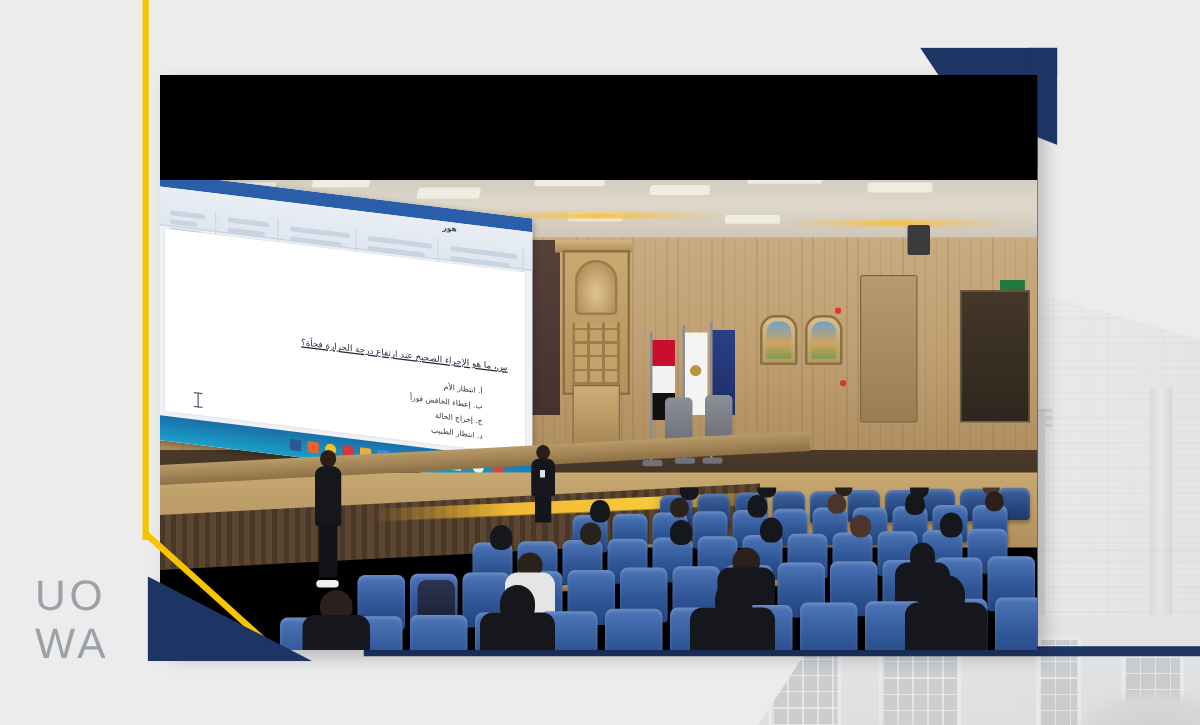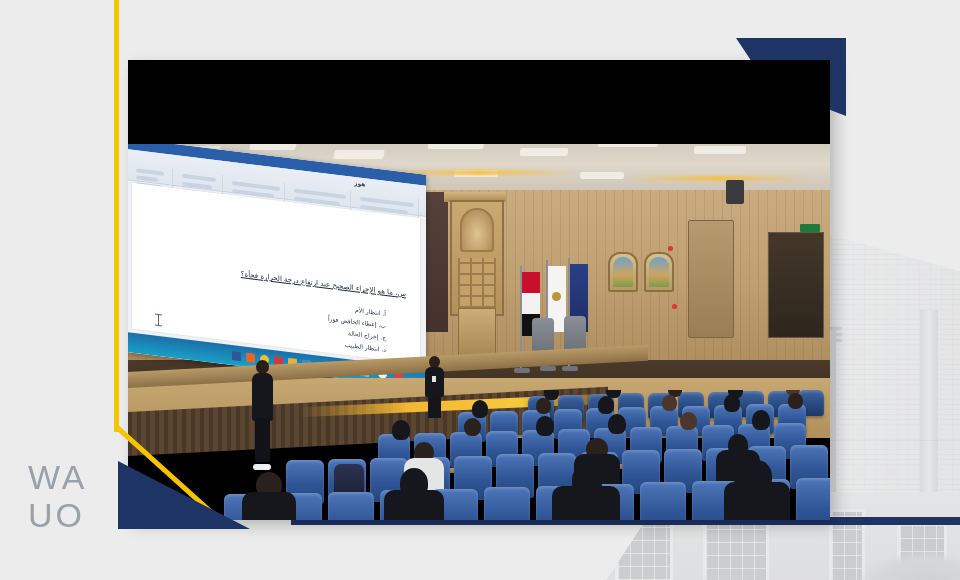--- a/index.html
+++ b/index.html
@@ -582,17 +582,17 @@
   <div class="yellow-v"></div>
   <div class="yellow-d"></div>
   <div class="navy-tri"></div>
 
   <div class="navy-corner">
     <div class="nc-h"></div>
     <div class="nc-v"></div>
   </div>
 
   <div class="logo">
+    <div class="logo-line">UO</div>
     <div class="logo-line">WA</div>
-    <div class="logo-line">UO</div>
   </div>
 
 </div>
 
 </body></html>

